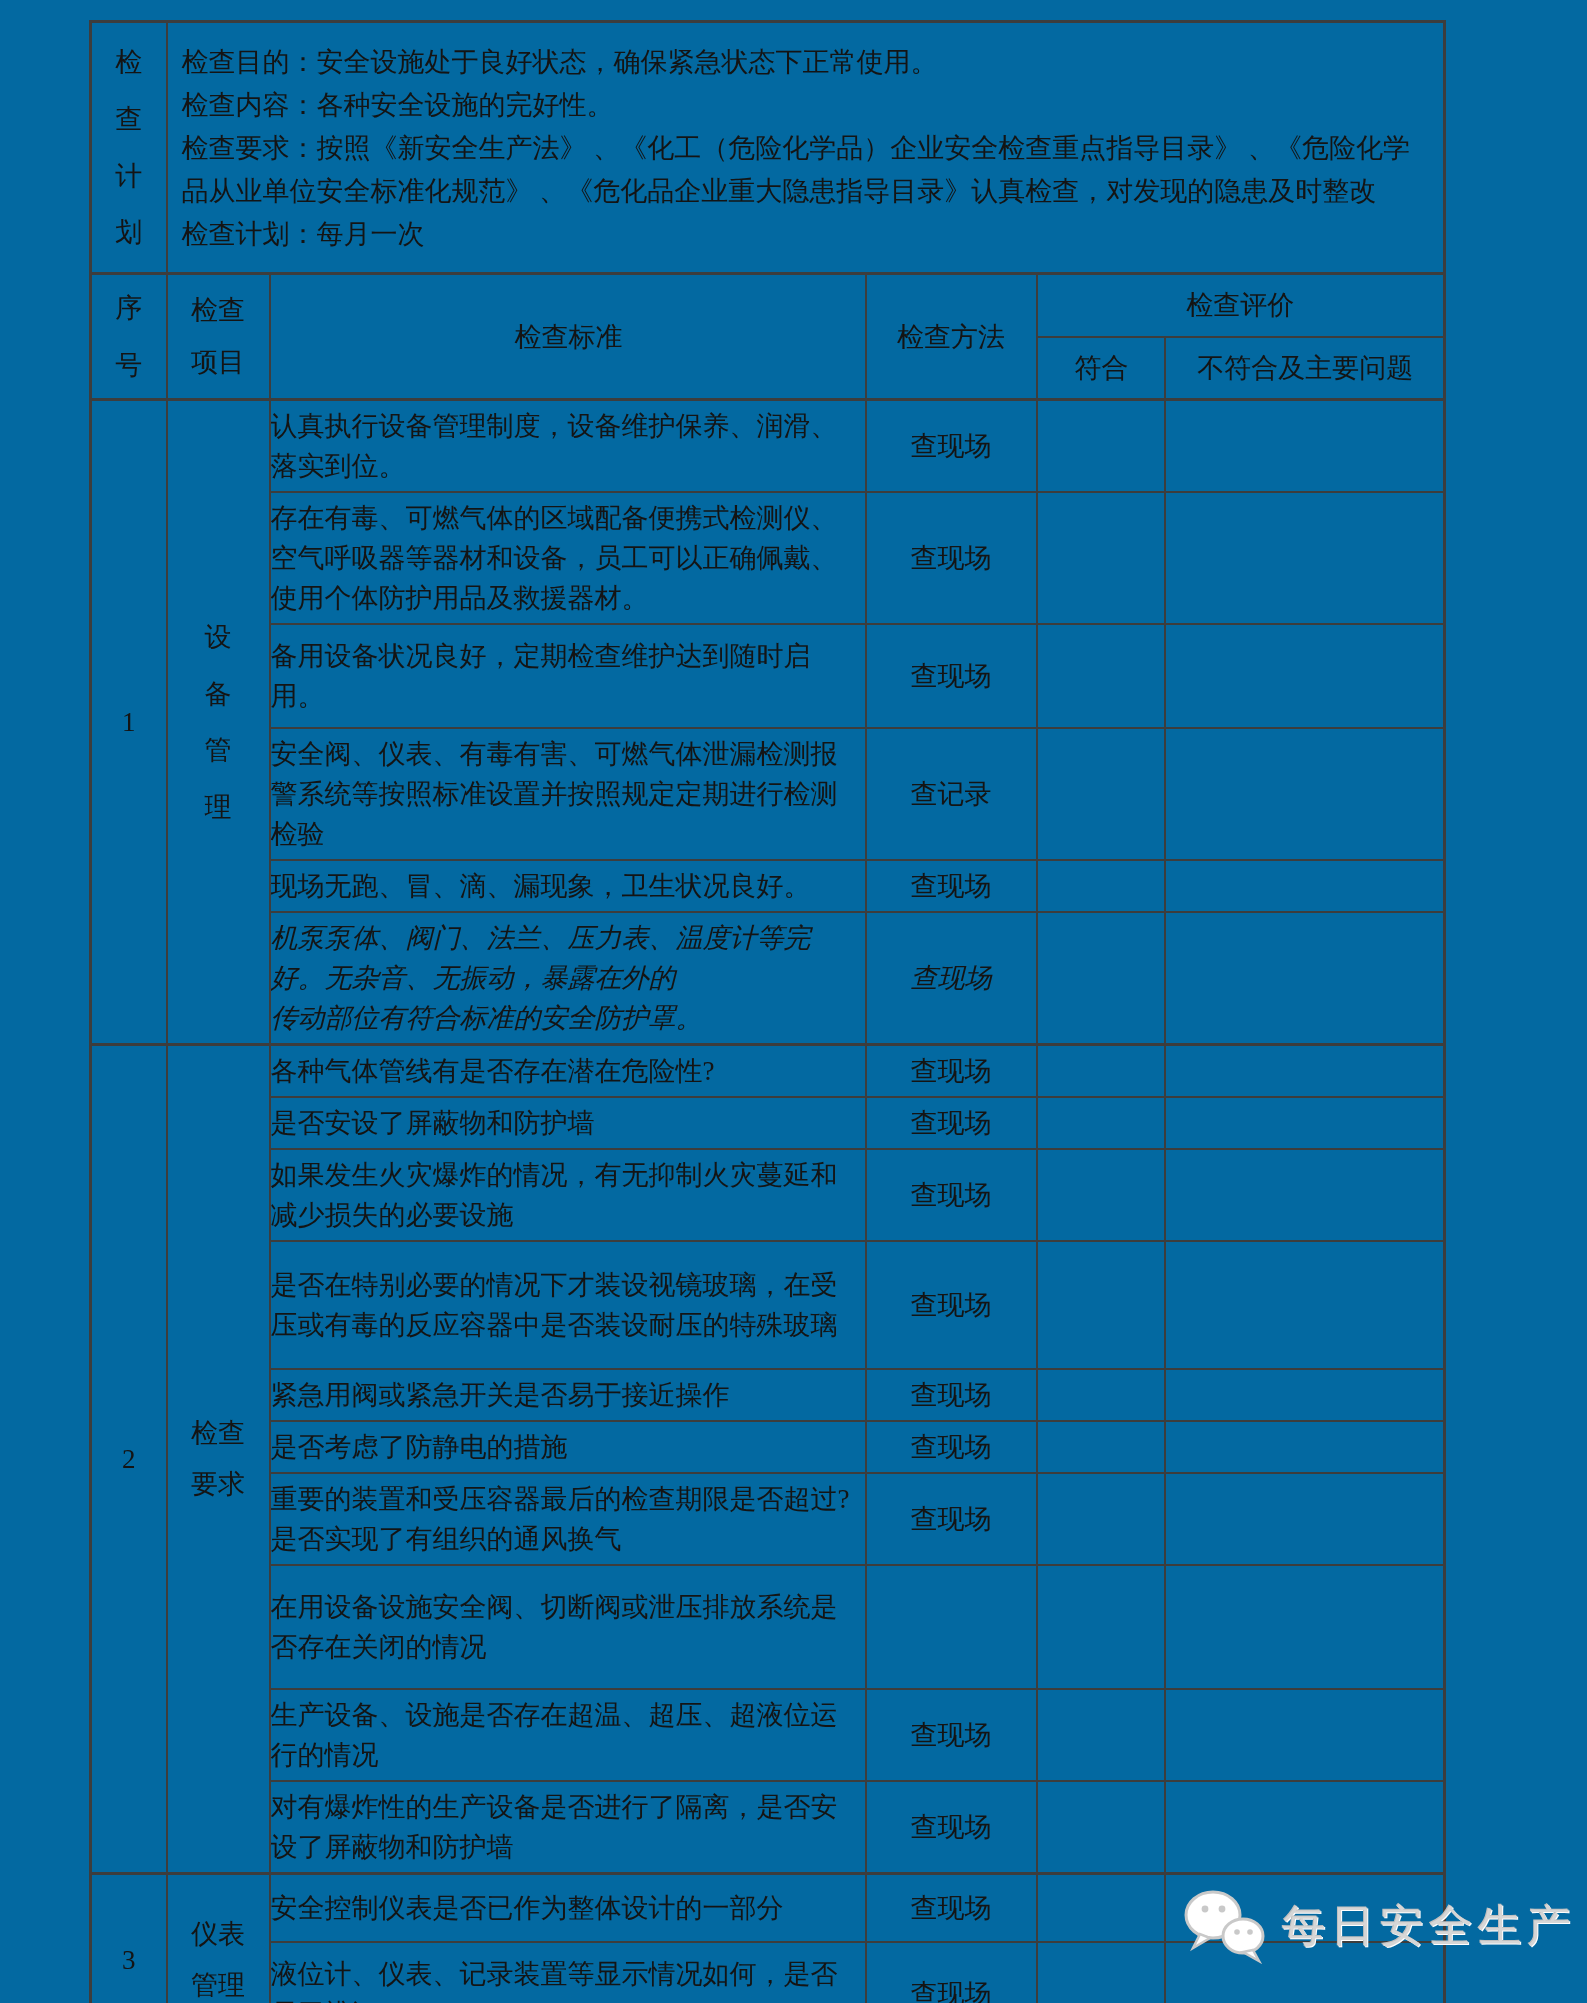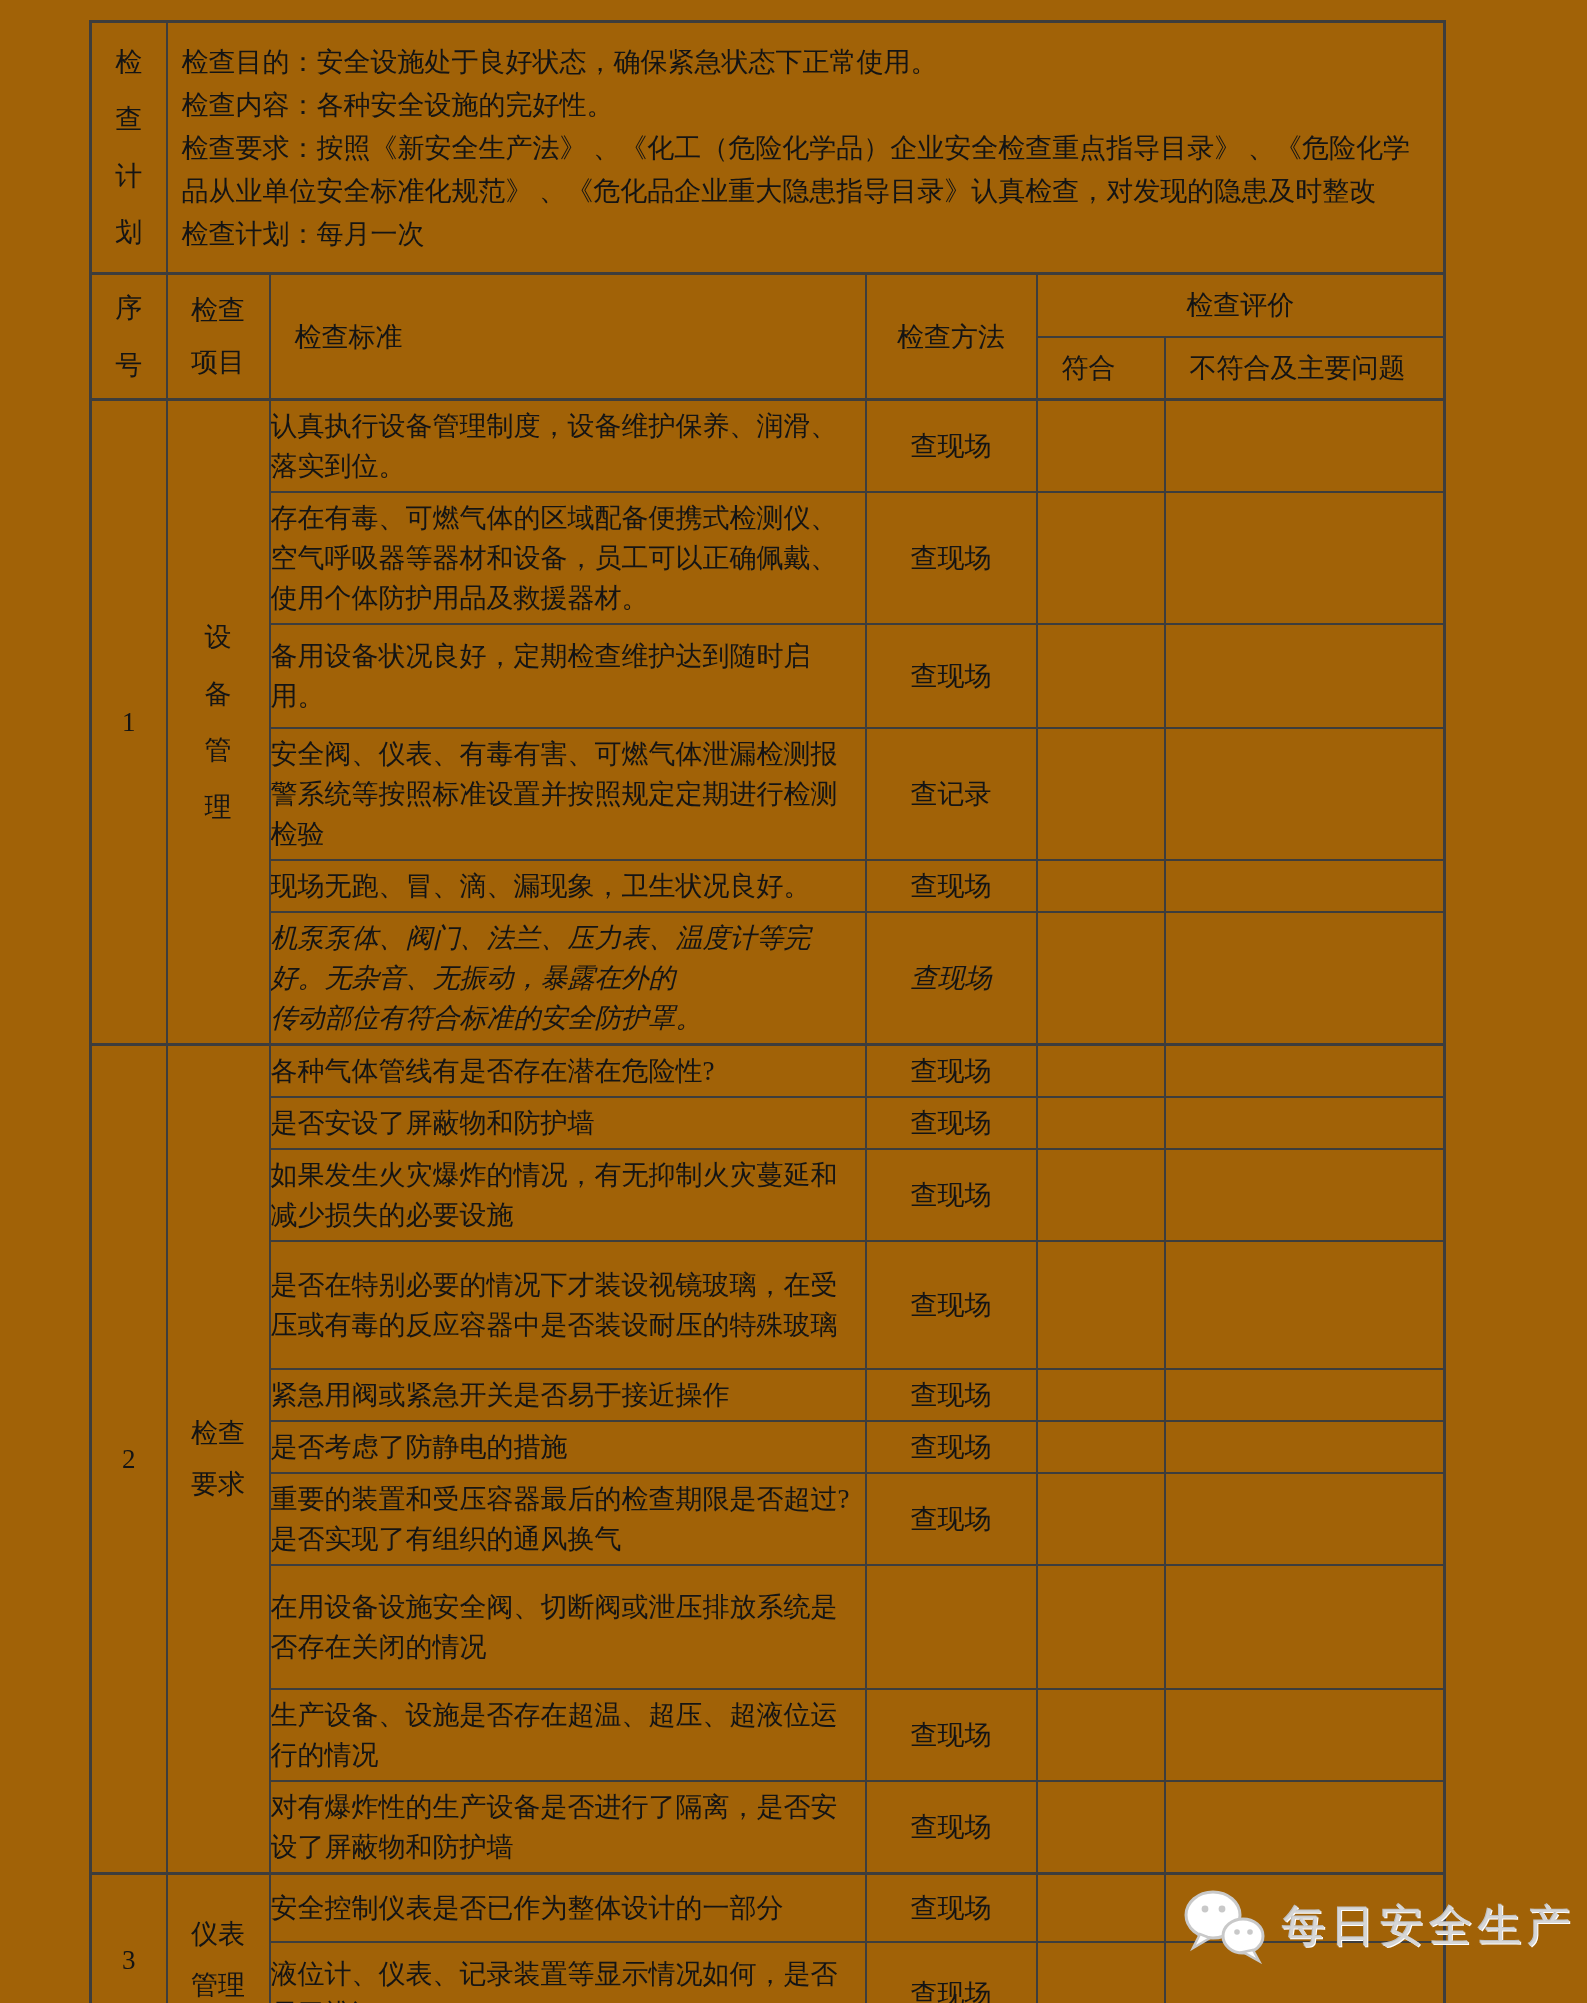--- a/index.html
+++ b/index.html
@@ -1,37 +1,37 @@
 <!DOCTYPE html>
 <html><head>
 <meta charset="utf-8">
 <style>
   html, body { margin:0; padding:0; background:#ffffff; }
   body { font-family:"Liberation Serif","DejaVu Serif",serif; color:#141414; }
-  .page { position:relative; width:1587px; min-height:2003px; background:#a16207; overflow:hidden; }
+  .page { position:relative; width:1587px; min-height:2003px; background:#0369a1; overflow:hidden; }
 
   table.checklist {
     position:absolute; left:89px; top:20px;
     width:1354px; table-layout:fixed;
     border-collapse:collapse;
     border:3px solid #3d3d3d;
   }
   td {
     border:2px solid #3d3d3d;
     box-sizing:border-box;
     vertical-align:middle;
     font-size:27px; line-height:40px;
     padding:5px 12px;
     overflow:hidden;
   }
   tr.thick > td { border-top-width:3px; }
 
   .c   { text-align:center; padding-left:4px; padding-right:4px; }
   .std { text-align:left; padding-left:0; white-space:pre-wrap; }
-  .lft { text-align:left; padding-left:24px; }
+  .lft { text-align:center; padding-left:14px; }
 
   
   .vtext { display:inline-block; width:1.12em; word-break:break-all; line-height:2.1; text-align:center; vertical-align:middle; }
   .v2    { width:2.15em; line-height:1.9; }
 
   .plan-body { text-align:left; padding:8px 14px 6px 14px; }
   .plan-body p { margin:0; line-height:43px; font-size:27px; }
 
   
   tr.h46  > td { height:46px; }

